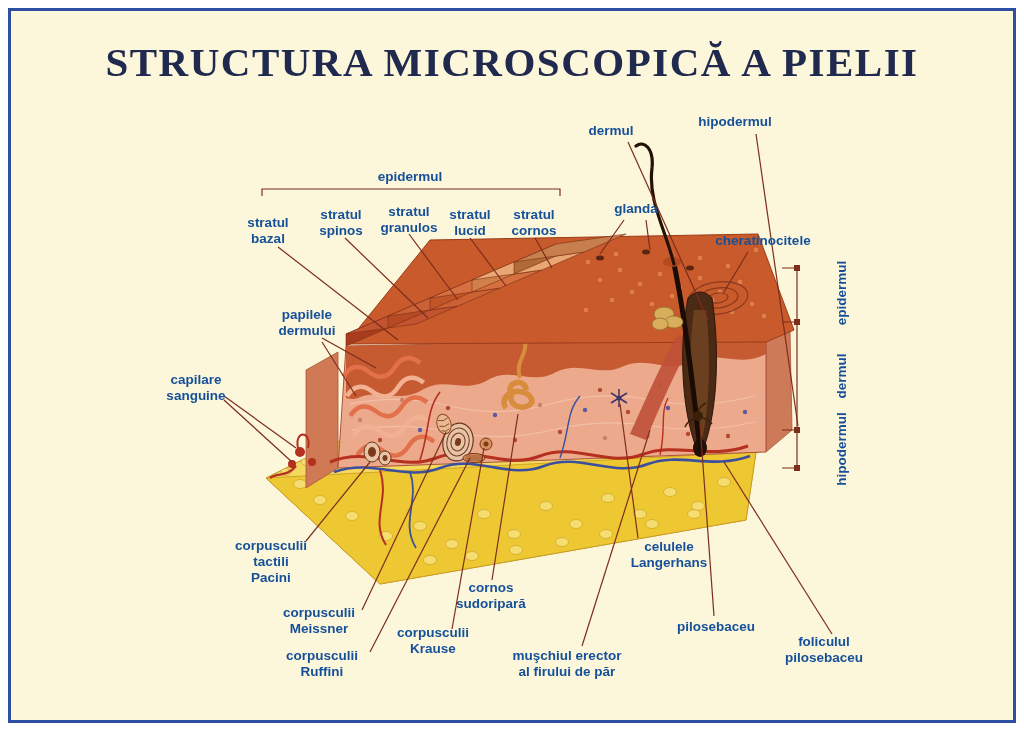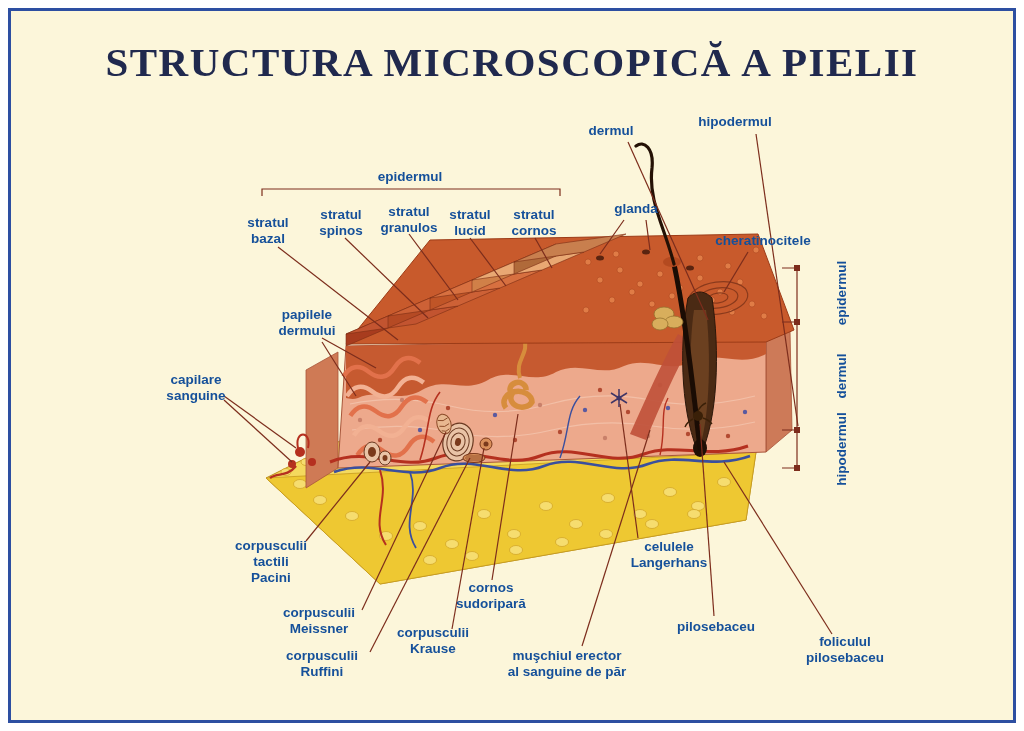--- a/index.html
+++ b/index.html
@@ -299,16 +299,16 @@
   <div class="label" style="left:491px;top:596px">cornos
 sudoripară</div>
   <div class="label" style="left:319px;top:621px">corpusculii
 Meissner</div>
   <div class="label" style="left:433px;top:641px">corpusculii
 Krause</div>
   <div class="label" style="left:322px;top:664px">corpusculii
 Ruffini</div>
   <div class="label" style="left:716px;top:627px">pilosebaceu</div>
   <div class="label" style="left:567px;top:664px">muşchiul erector
-al sanguine de păr</div>
-  <div class="label" style="left:845px;top:650px">foliculul
+al firului de păr</div>
+  <div class="label" style="left:824px;top:650px">foliculul
 pilosebaceu</div>
 </div>
 
 </body></html>

